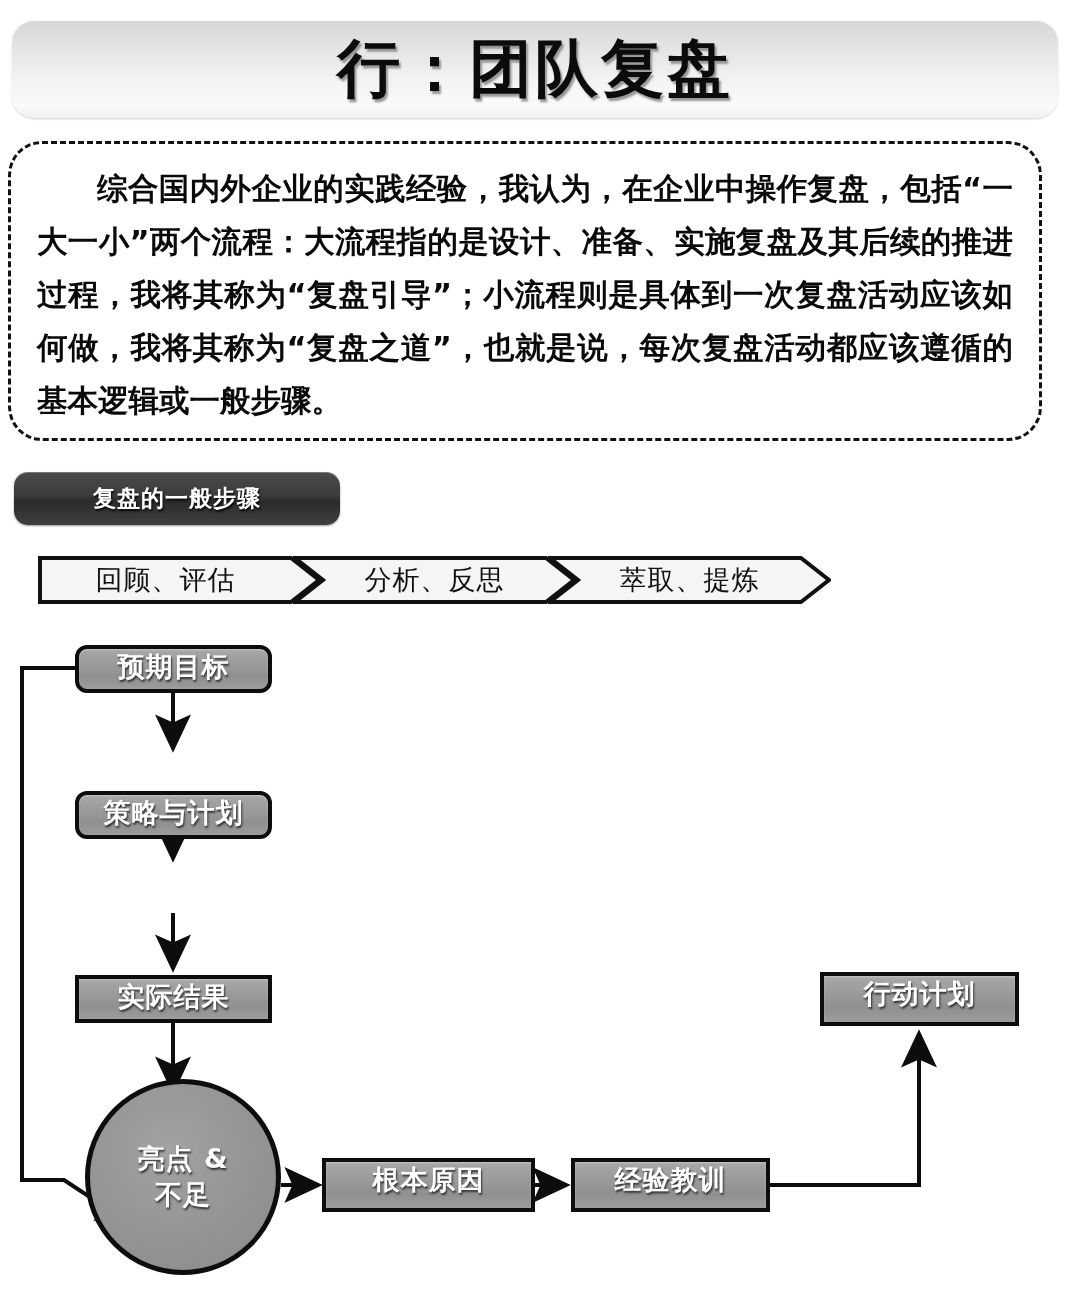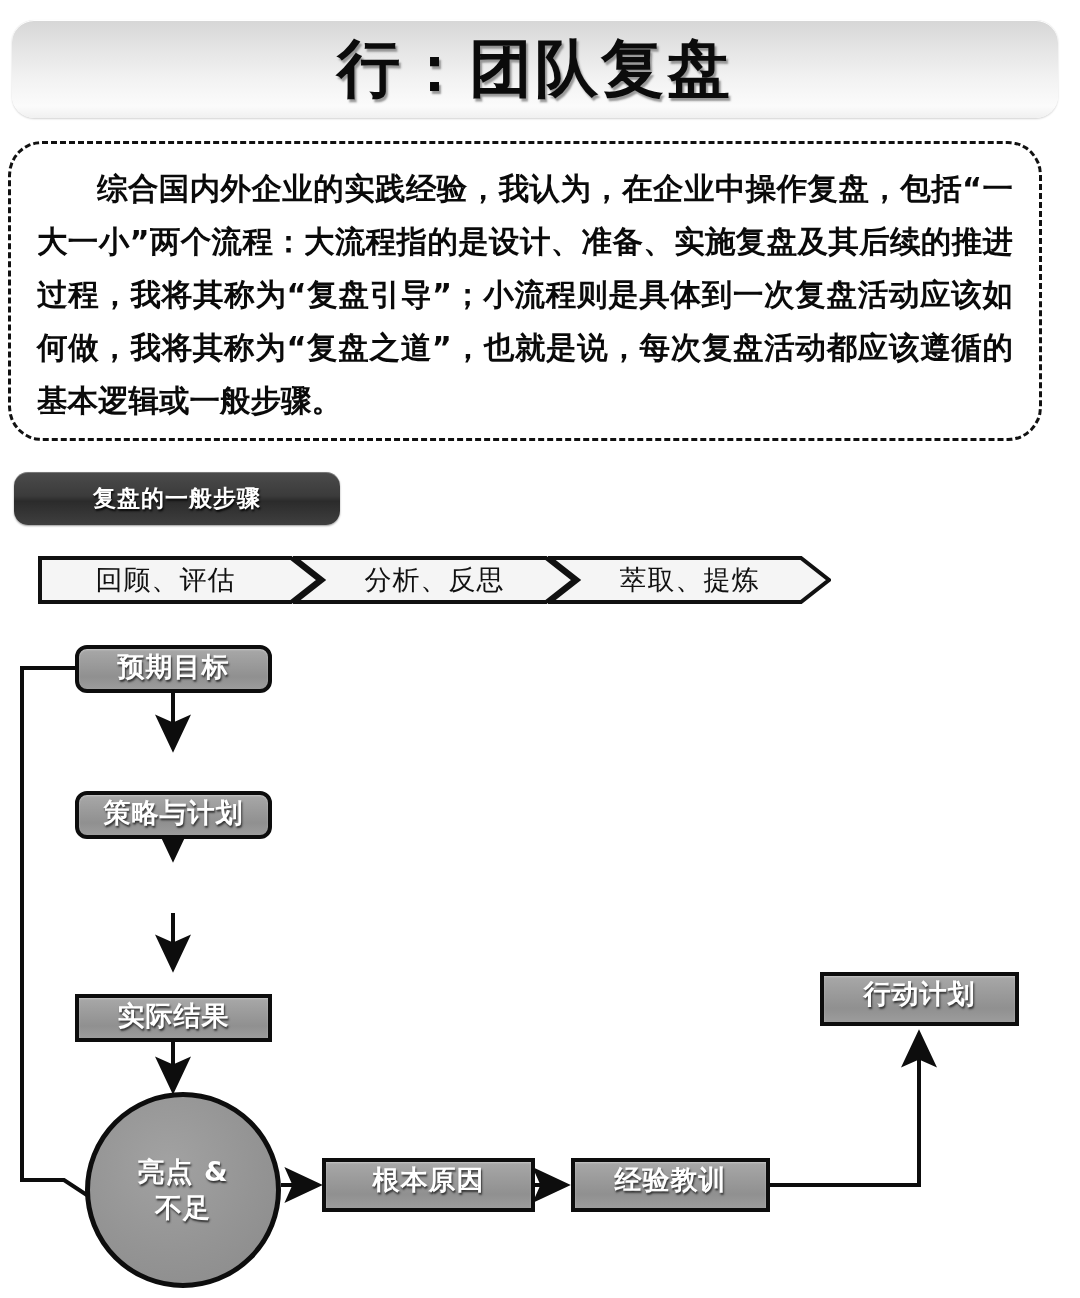--- a/index.html
+++ b/index.html
@@ -182,25 +182,25 @@
 
     <div class="node node-rounded" style="left:75px;top:25px;width:197px;height:48px;">
       <span>预期目标</span>
     </div>
 
     <div class="node node-rounded" style="left:75px;top:135px;width:197px;height:48px;margin-top:36px;">
       <span>策略与计划</span>
     </div>
 
 
-    <div class="node" style="left:75px;top:374px;width:197px;height:48px;">
+    <div class="node" style="left:75px;top:355px;width:197px;height:48px;">
       <span>实际结果</span>
     </div>
 
-    <div id="node-circle" style="left:85px;top:472px;width:196px;height:196px;">
+    <div id="node-circle" style="left:85px;top:459px;width:196px;height:196px;">
       <span>亮点 &amp;</span>
       <span>不足</span>
     </div>
 
     <div class="node" style="left:322px;top:538px;width:213px;height:54px;">
       <span>根本原因</span>
     </div>
 
     <div class="node" style="left:571px;top:538px;width:199px;height:54px;">
       <span>经验教训</span>

